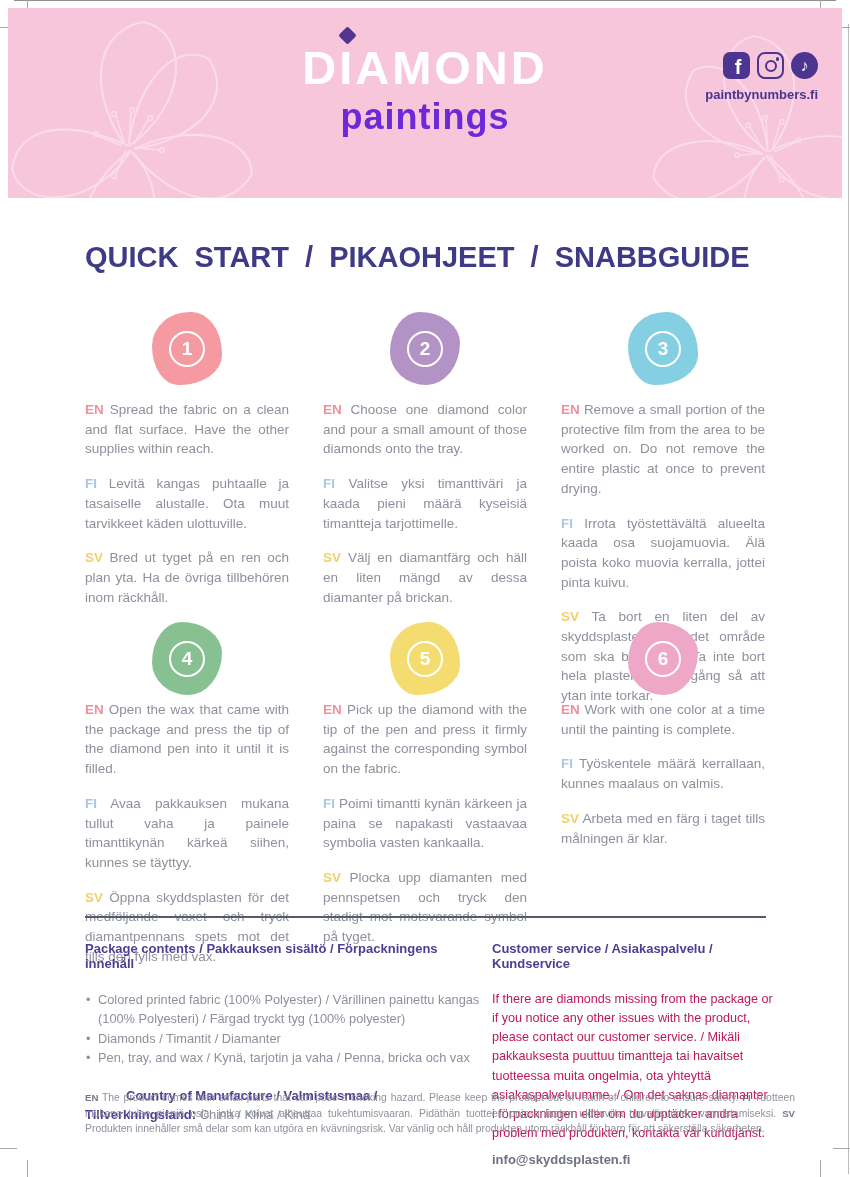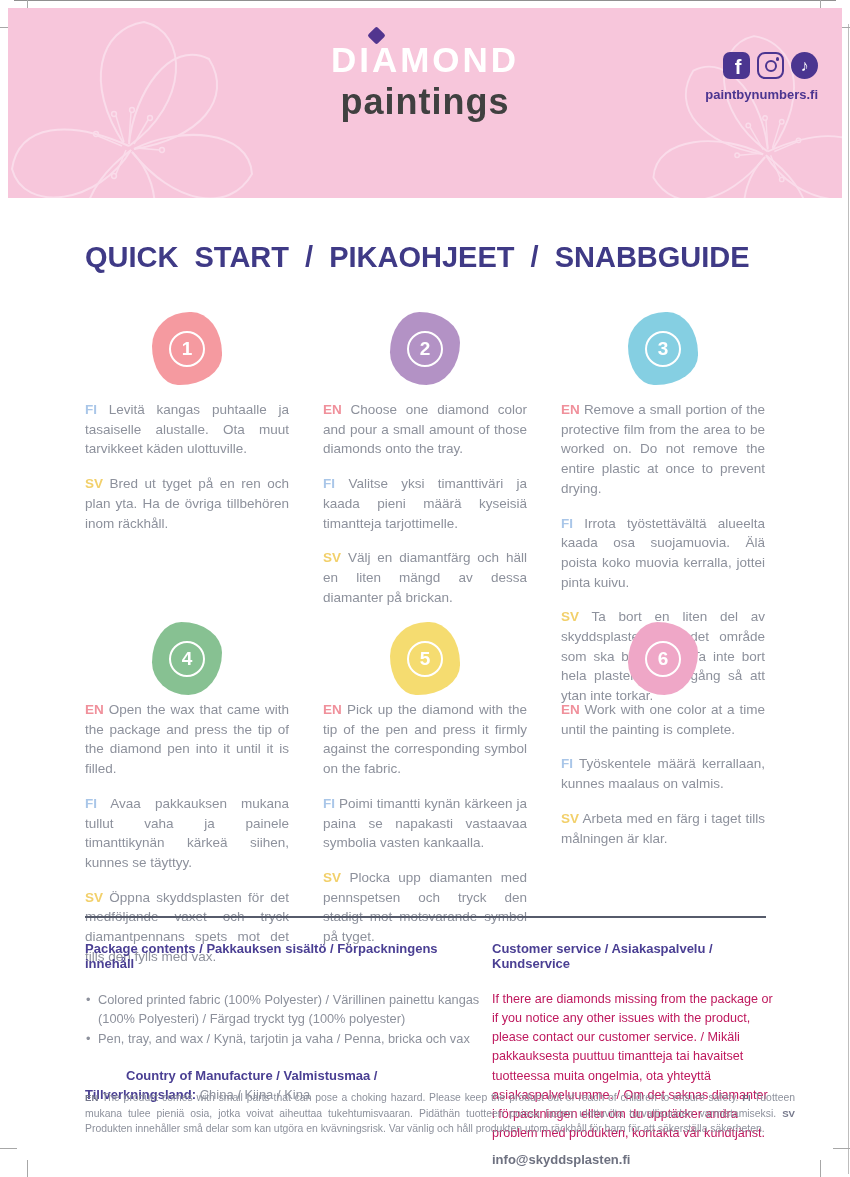--- a/index.html
+++ b/index.html
@@ -12,23 +12,23 @@
   .edge-top { left:14px; top:0; width:822px; height:1px; background:#8f8f8f; }
   .edge-right { left:848px; top:24px; width:1px; height:1150px; background:#bdbdbd; }
 
   
   .banner { position:absolute; left:8px; top:8px; width:834px; height:190px; background:#f7c6db; overflow:hidden; }
   .flower { position:absolute; pointer-events:none; }
   .flower-left { left:-34px; top:6px; }
   .flower-right { right:-70px; top:12px; transform:scaleX(-1); }
 
   .logo-wrap { position:absolute; left:0; right:0; top:32px; text-align:center; }
-  .logo-diamond { position:relative; display:inline-block; font-size:35px; font-weight:800; letter-spacing:3px; color:#ffffff; }
+  .logo-diamond { position:relative; display:inline-block; font-size:47px; font-weight:800; letter-spacing:3px; color:#ffffff; }
   .logo-gem { position:absolute; left:39px; top:-11px; width:13px; height:13px; background:#52358f; transform:rotate(45deg); border-radius:2px; }
-  .logo-paintings { margin-top:1px; font-size:36px; font-weight:bold; color:#404040; letter-spacing:1px; }
+  .logo-paintings { margin-top:1px; font-size:36px; font-weight:bold; color:#6d28d9; letter-spacing:1px; }
 
   .social { position:absolute; top:44px; right:24px; display:flex; gap:7px; }
   .soc { width:27px; height:27px; display:flex; align-items:center; justify-content:center; cursor:pointer; }
   .soc-fb { background:#4b3590; border-radius:7px; color:#fff; font-size:20px; font-weight:bold; padding-top:4px; padding-left:3px; }
   .soc-ig { border:2.5px solid #4b3590; border-radius:8px; position:relative; }
   .soc-ig .lens { width:12px; height:12px; border:2.5px solid #4b3590; border-radius:50%; }
   .soc-ig .dot { position:absolute; top:3px; right:3px; width:3.5px; height:3.5px; background:#4b3590; border-radius:50%; }
   .soc-tt { background:#4b3590; border-radius:50%; color:#fff; font-size:16px; font-weight:bold; }
   .site { position:absolute; top:79px; right:24px; font-size:13px; font-weight:bold; color:#4b3590; cursor:pointer; }
 
@@ -163,20 +163,21 @@
     <div class="blob alt" style="background-color: rgb(179, 146, 197);">
       <div class="blob-circle">2</div>
     </div>
     <div class="blob" style="background-color: rgb(133, 207, 226);">
       <div class="blob-circle">3</div>
     </div>
   </div>
 
   <div class="row texts-1">
     <div class="step-col">
+      <p><span class="lbl lbl-en">EN</span> <span>Spread the fabric on a clean and flat surface. Have the other supplies within reach.</span></p>
       <p><span class="lbl lbl-fi">FI</span> <span>Levitä kangas puhtaalle ja tasaiselle alustalle. Ota muut tarvikkeet käden ulottuville.</span></p>
       <p><span class="lbl lbl-sv">SV</span> <span>Bred ut tyget på en ren och plan yta. Ha de övriga tillbehören inom räckhåll.</span></p>
     </div>
     <div class="step-col">
       <p><span class="lbl lbl-en">EN</span> <span>Choose one diamond color and pour a small amount of those diamonds onto the tray.</span></p>
       <p><span class="lbl lbl-fi">FI</span> <span>Valitse yksi timanttiväri ja kaada pieni määrä kyseisiä timantteja tarjottimelle.</span></p>
       <p><span class="lbl lbl-sv">SV</span> <span>Välj en diamantfärg och häll en liten mängd av dessa diamanter på brickan.</span></p>
     </div>
     <div class="step-col">
       <p><span class="lbl lbl-en">EN</span> <span>Remove a small portion of the protective film from the area to be worked on. Do not remove the entire plastic at once to prevent drying.</span></p>
@@ -214,20 +215,21 @@
       <p><span class="lbl lbl-sv">SV</span> <span>Arbeta med en färg i taget tills målningen är klar.</span></p>
     </div>
   </div>
 
   <div class="divider"></div>
 
   <div class="pkg">
     <div class="sec-h">Package contents / Pakkauksen sisältö / Förpackningens innehåll</div>
     <ul>
       <li>Colored printed fabric (100% Polyester)  / Värillinen painettu kangas (100% Polyesteri) / Färgad tryckt tyg (100% polyester)</li>
+      <li>Diamonds / Timantit / Diamanter</li>
       <li>Pen, tray, and wax / Kynä, tarjotin ja vaha / Penna, bricka och vax</li>
     </ul>
     <div class="country">
       <span class="c-label">Country of Manufacture / Valmistusmaa / Tillverkningsland:</span>
       <span class="c-value">China / Kiina / Kina</span>
     </div>
   </div>
 
   <div class="cs">
     <div class="sec-h">Customer service / Asiakaspalvelu / Kundservice</div>

